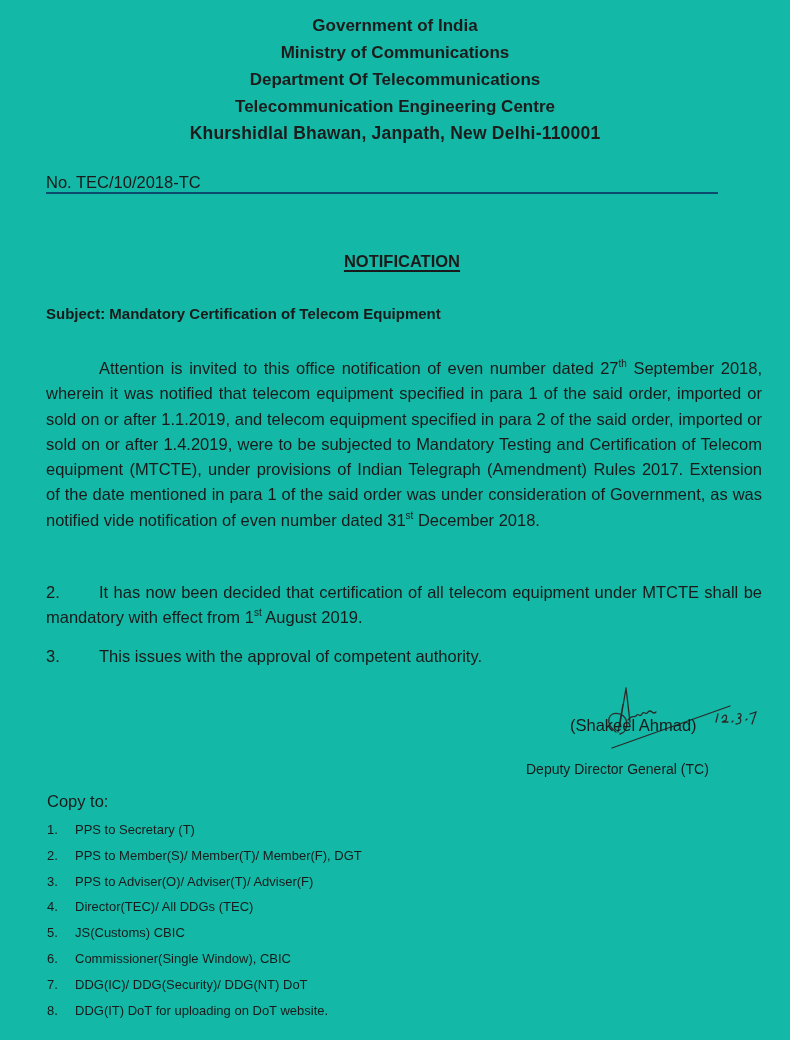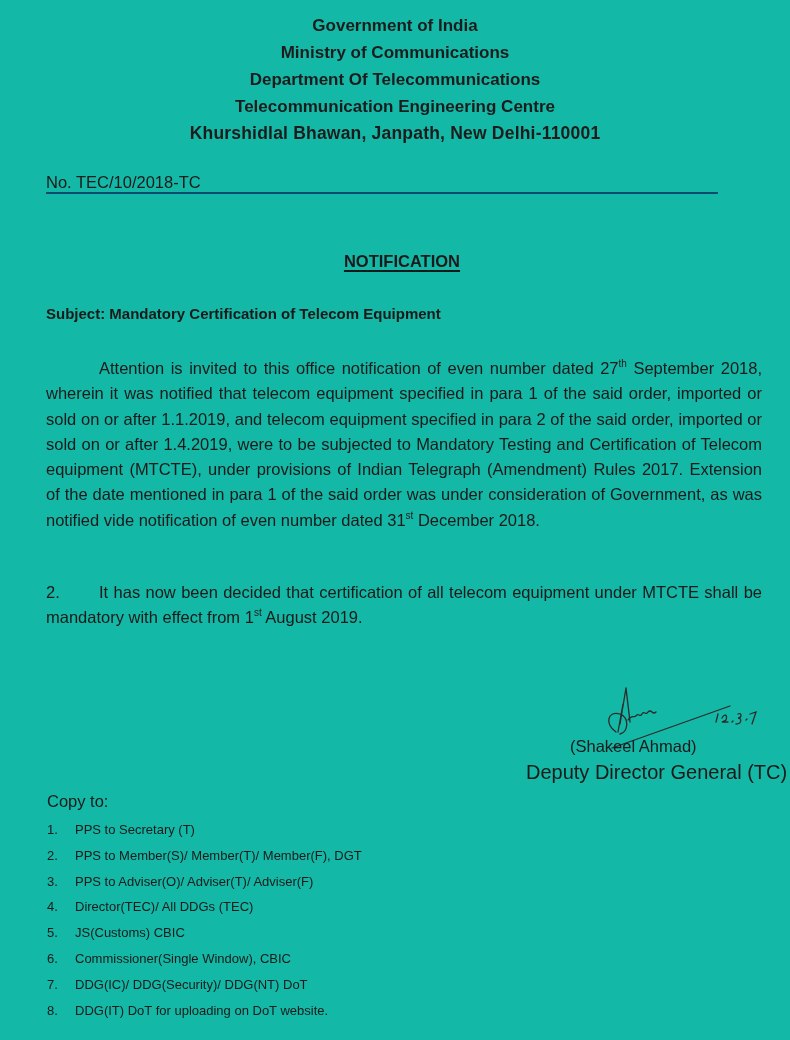--- a/index.html
+++ b/index.html
@@ -93,27 +93,27 @@
     .para-num { display: inline-block; width: 53px; }
     
     .signature-mark {
       position: absolute;
       left: 590px; top: 684px;
       width: 180px;
       height: 70px;
     }
     .sig-name {
       position: absolute;
-      left: 570px; top: 737px;
+      left: 570px; top: 716px;
       font-size: 16.5px;
     }
     .sig-title {
       position: absolute;
       left: 526px; top: 761px;
-      font-size: 20px;
+      font-size: 14px;
     }
     
     .copy-label {
       position: absolute;
       left: 47px; top: 792px;
       font-size: 16.5px;
     }
     .copy-list {
       position: absolute;
       left: 47px; top: 817px;
@@ -141,20 +141,21 @@
   </div>
 
   <div class="notif-title">NOTIFICATION</div>
 
   <div class="subject">Subject: Mandatory Certification of Telecom Equipment</div>
 
   <div class="para para1"><span>Attention is invited to this office notification of even number dated 27</span><sup>th</sup><span> September 2018, wherein it was notified that telecom equipment specified in para 1 of the said order, imported or sold on or after 1.1.2019, and telecom equipment specified in para 2 of the said order, imported or sold on or after 1.4.2019, were to be subjected to Mandatory Testing and Certification of Telecom equipment (MTCTE), under provisions of Indian Telegraph (Amendment) Rules 2017. Extension of the date mentioned in para 1 of the said order was under consideration of Government, as was notified vide notification of even number dated 31</span><sup>st</sup><span> December 2018.</span></div>
 
   <div class="para para2"><span class="para-num">2.</span><span>It has now been decided that certification of all telecom equipment under MTCTE shall be mandatory with effect from 1</span><sup>st</sup><span> August 2019.</span></div>
 
+  <div class="para para3"><span class="para-num">3.</span><span>This issues with the approval of competent authority.</span></div>
 
   <svg class="signature-mark" viewBox="0 0 180 70" xmlns="http://www.w3.org/2000/svg">
     <g fill="none" stroke="#2a2a2a" stroke-width="1.3" stroke-linecap="round">
       <path d="M36 4 L30 40 M36 4 L40 38 M33 20 L28 48"></path>
       <path d="M26 48 C14 40 18 26 30 30 C40 34 38 48 30 50"></path>
       <path d="M38 36 C42 30 44 34 46 32 C48 28 50 34 52 30 C54 26 56 32 58 28 C62 24 62 32 66 28"></path>
       <path d="M22 64 L140 22"></path>
       <path d="M126 38 L128 30 M132 34 C134 30 138 30 136 36 L132 38 L138 38 M142 38 L143 37 M148 30 C152 28 152 34 148 34 C152 34 152 40 146 40 M156 36 L157 35 M160 30 L166 28 L162 40"></path>
     </g>
   </svg>

